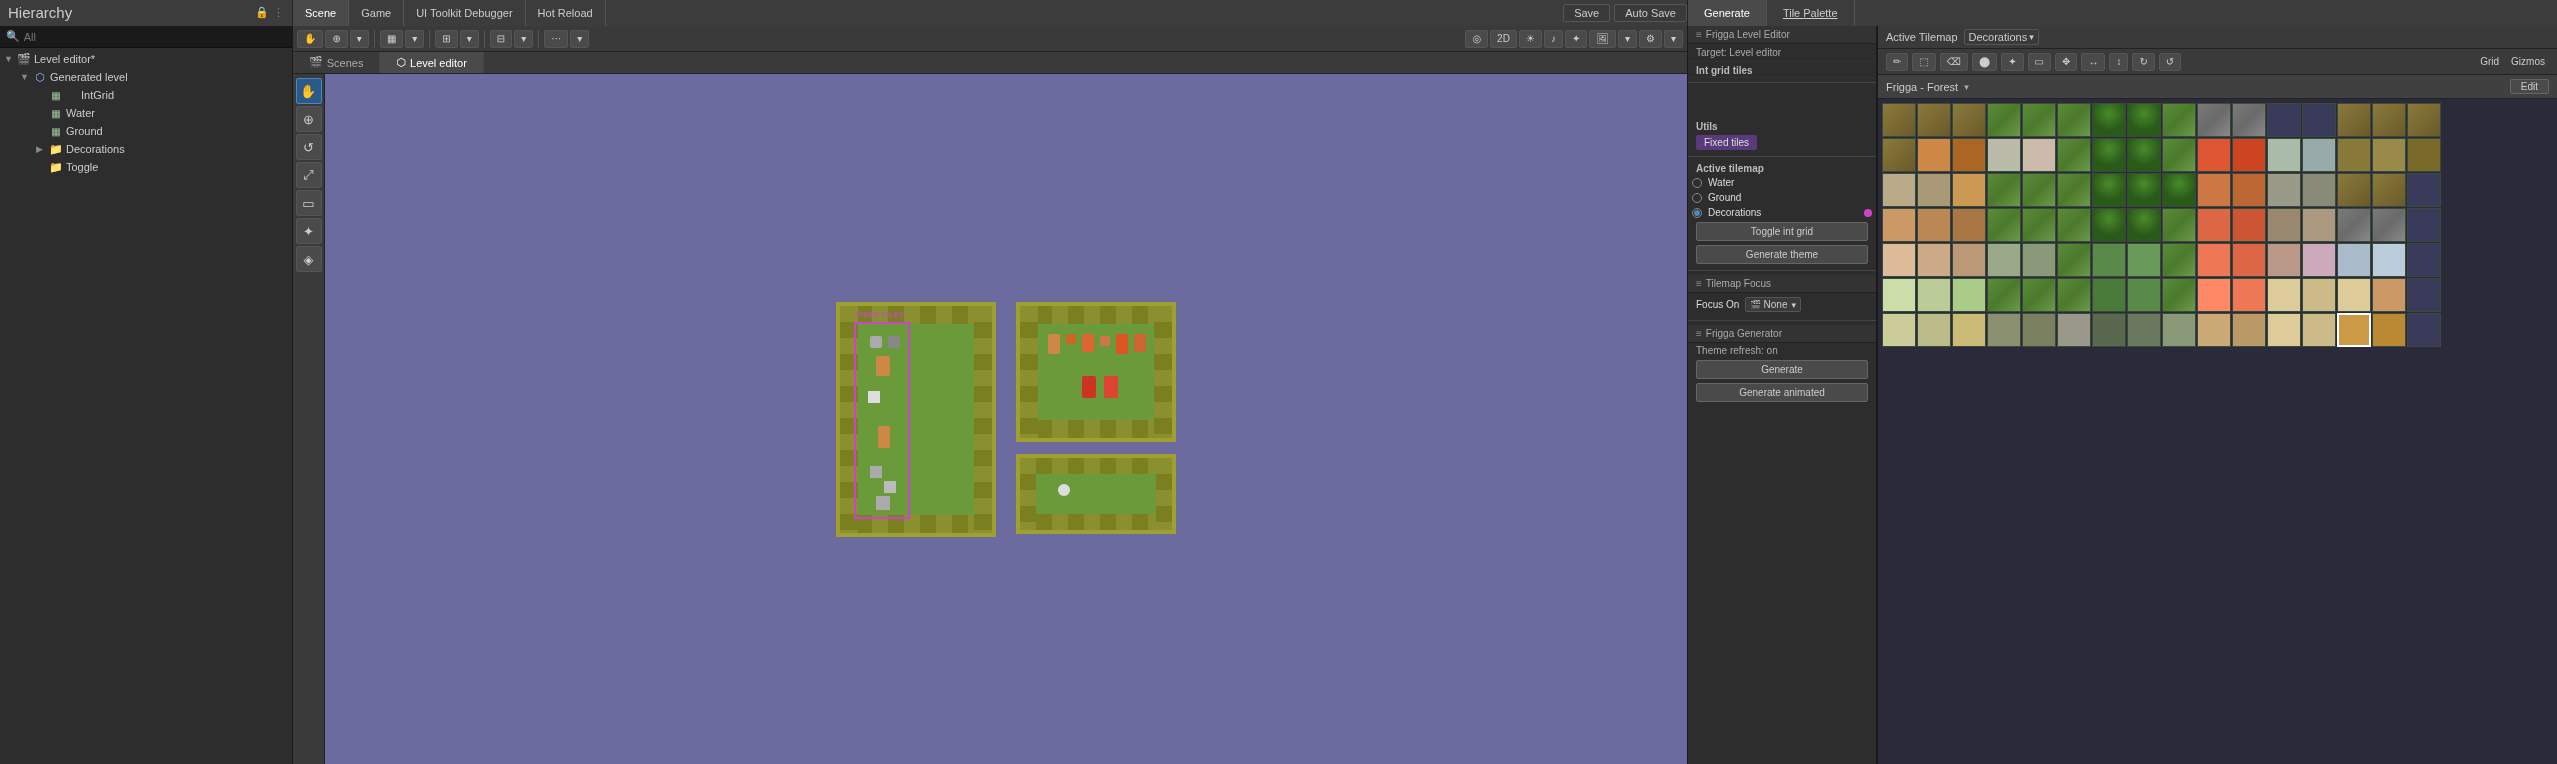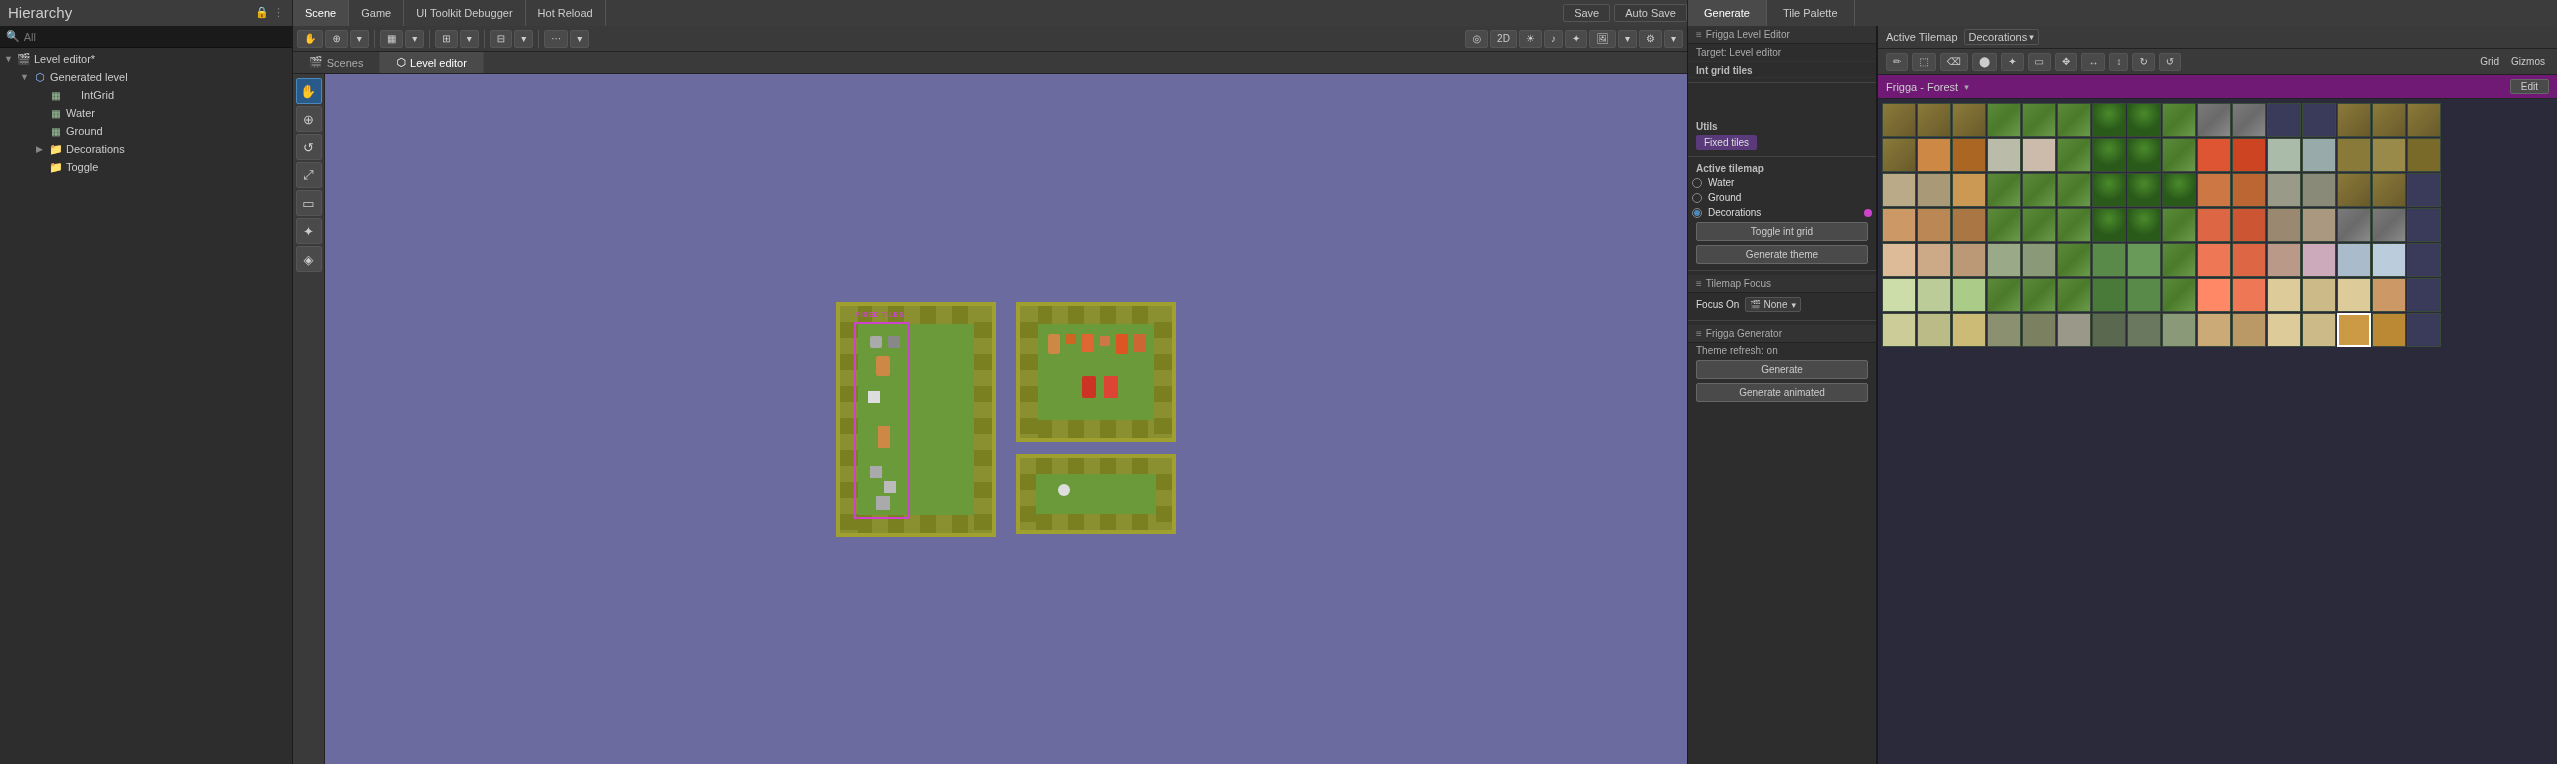--- a/index.html
+++ b/index.html
@@ -292,21 +292,21 @@
       height: 26px;
       background: #3a3a3a;
       border-bottom: 1px solid #222;
       padding: 0 8px;
       gap: 4px;
     }
     .palette-name-row {
       display: flex;
       align-items: center;
       height: 24px;
-      background: #701a75;
+      background: #404040;
       border-bottom: 1px solid #222;
       padding: 0 8px;
       gap: 6px;
       font-size: 11px;
     }
 
     
     .save-btn {
       background: #3a3a3a;
       border: 1px solid #555;
@@ -413,21 +413,21 @@
     <div class="top-bar-tab">Game</div>
     <div class="top-bar-tab">UI Toolkit Debugger</div>
     <div class="top-bar-tab">Hot Reload</div>
     <div style="flex:1;"></div>
     <button class="save-btn">Save</button>
     <button class="save-btn" style="margin-left:4px;">Auto Save</button>
   </div>
 
   <div style="width:870px; display:flex; align-items:center; background:#3c3c3c; height:26px; border-left:1px solid #222;">
     <div class="top-bar-tab active" style="padding:3px 16px;">Generate</div>
-    <div class="top-bar-tab" style="padding:2px 16px;">Tile Palette</div>
+    <div class="top-bar-tab" style="padding:2px 16px;text-decoration:underline;">Tile Palette</div>
   </div>
 </div>
 
 <div class="main-layout">
 
   <div class="left-panel">
 
     <div class="search-bar">
       <span style="color:#888; margin-right:4px;">🔍</span>
       <input type="text" placeholder="All" style="background: transparent; border: none; color: rgb(204, 204, 204); font-size: 11px; width: 100%; outline: none;">

